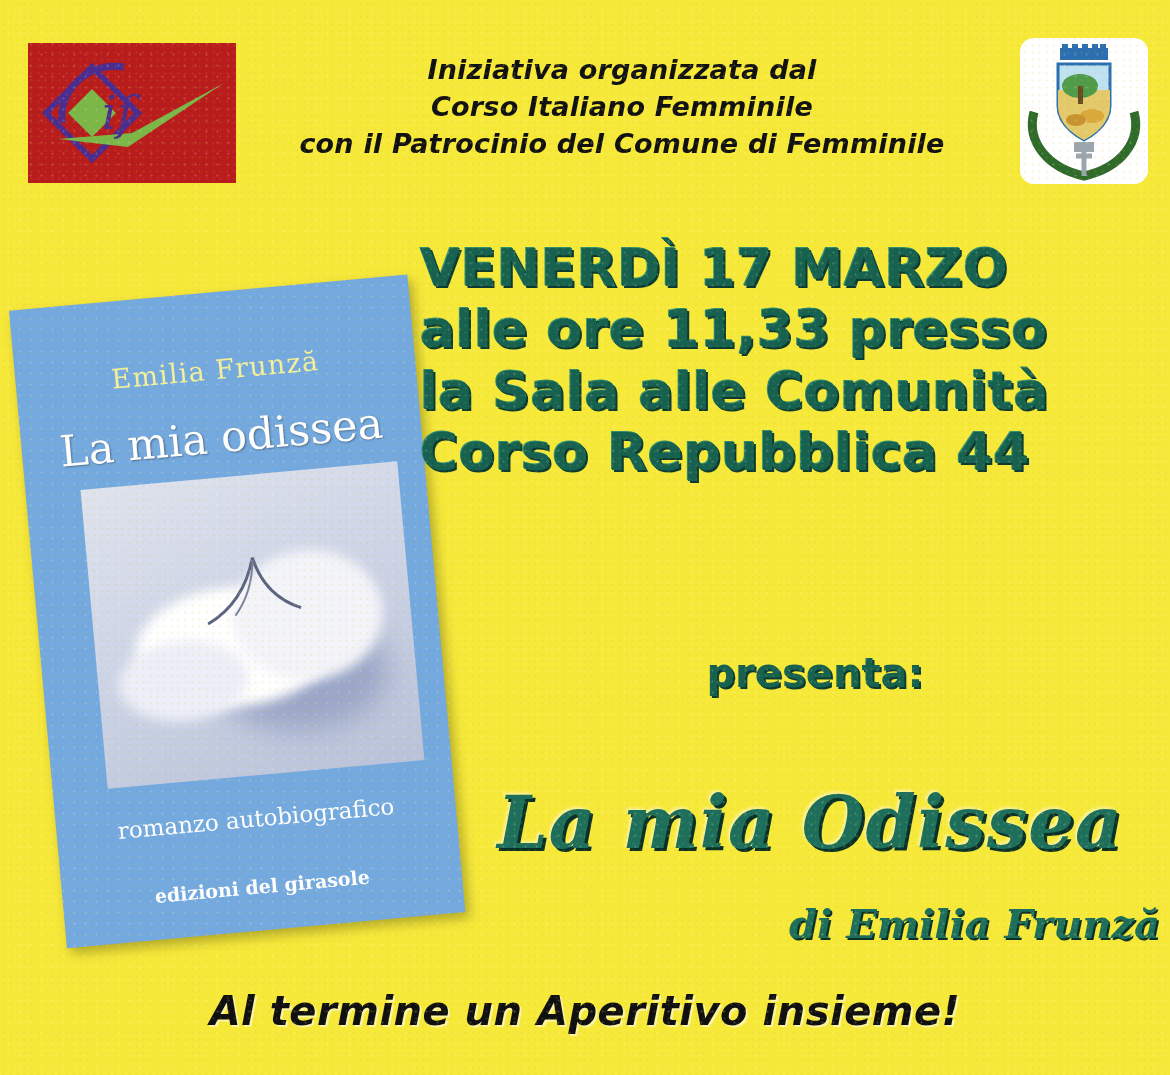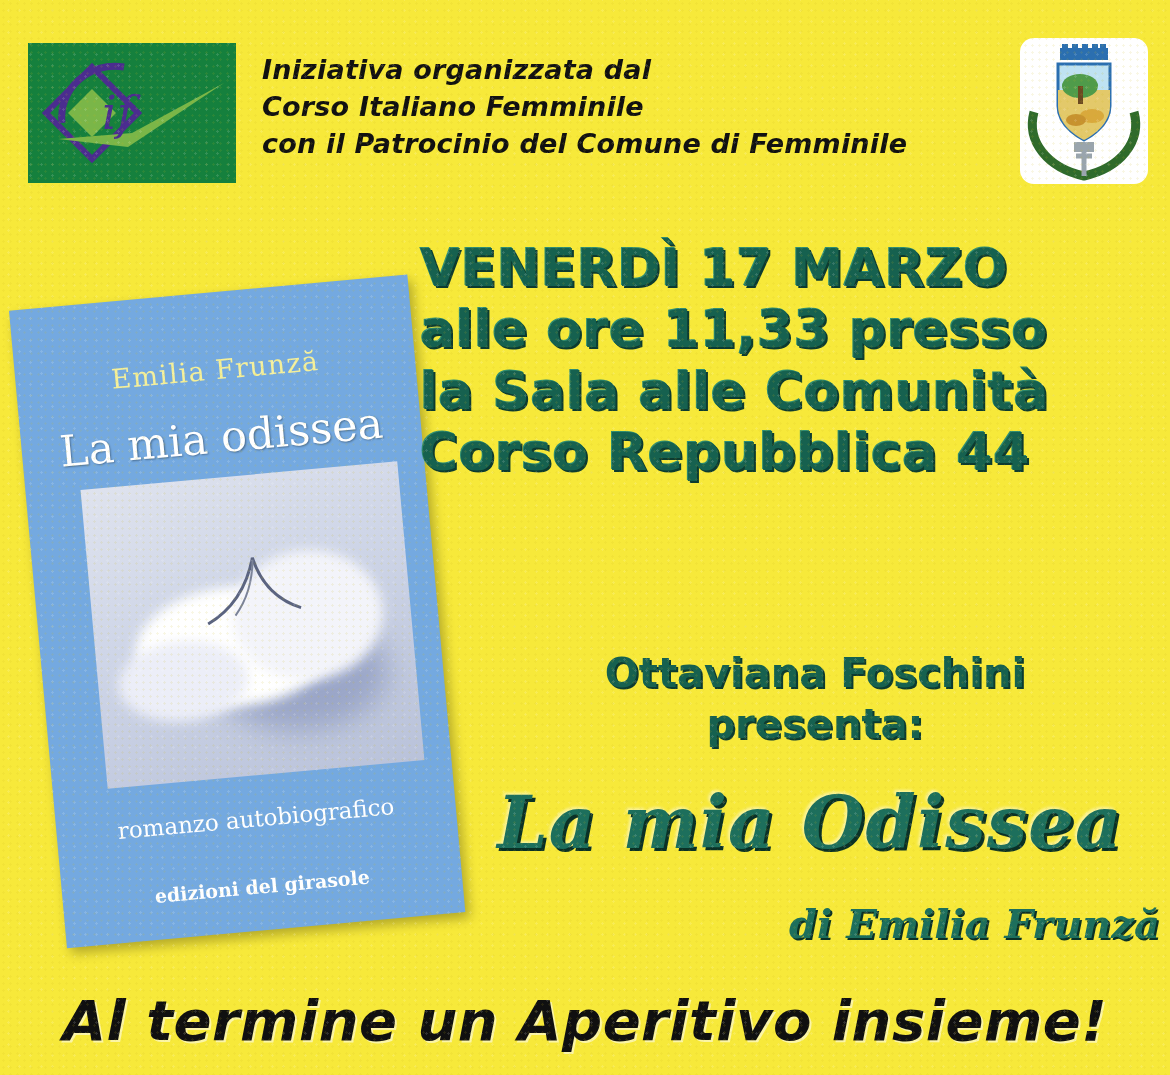--- a/index.html
+++ b/index.html
@@ -33,31 +33,31 @@
     opacity: .55;
   }
 
   
   .cif-logo {
     position: absolute;
     left: 28px;
     top: 43px;
     width: 208px;
     height: 140px;
-    background: #15803d;
+    background: #b91c1c;
     overflow: hidden;
   }
   .cif-logo svg { display: block; }
 
   .header-text {
     position: absolute;
     left: 262px;
     top: 52px;
     width: 720px;
-    text-align: left;
+    text-align: center;
     font-family: "DejaVu Sans", sans-serif;
     font-weight: bold;
     font-style: italic;
     font-size: 27px;
     line-height: 1.37;
     color: #111111;
     letter-spacing: .2px;
   }
   .header-text div { white-space: nowrap; }
 
@@ -223,21 +223,21 @@
 
   .footer-note {
     position: absolute;
     left: 0;
     top: 988px;
     width: 1170px;
     text-align: center;
     font-family: "DejaVu Sans", sans-serif;
     font-weight: bold;
     font-style: italic;
-    font-size: 56px;
+    font-size: 40px;
     color: #101010;
     text-shadow: 2px 2px 0 rgba(255,255,255,.55);
     letter-spacing: .5px;
   }
 </style>
 </head>
 <body>
 
 <div class="poster">
 
@@ -297,21 +297,20 @@
   </div>
 
   <div class="when-block">
     <div>VENERDÌ 17 MARZO</div>
     <div>alle ore 11,33 presso</div>
     <div>la Sala alle Comunità</div>
     <div>Corso Repubblica 44</div>
   </div>
 
   <div class="presenter">
-    <div>Ottaviana Foschini</div>
     <div>presenta:</div>
   </div>
 
   <div class="title-script">La mia Odissea</div>
 
   <div class="author-script">di Emilia Frunză</div>
 
   <div class="footer-note">Al termine un Aperitivo insieme!</div>
 
 </div>

